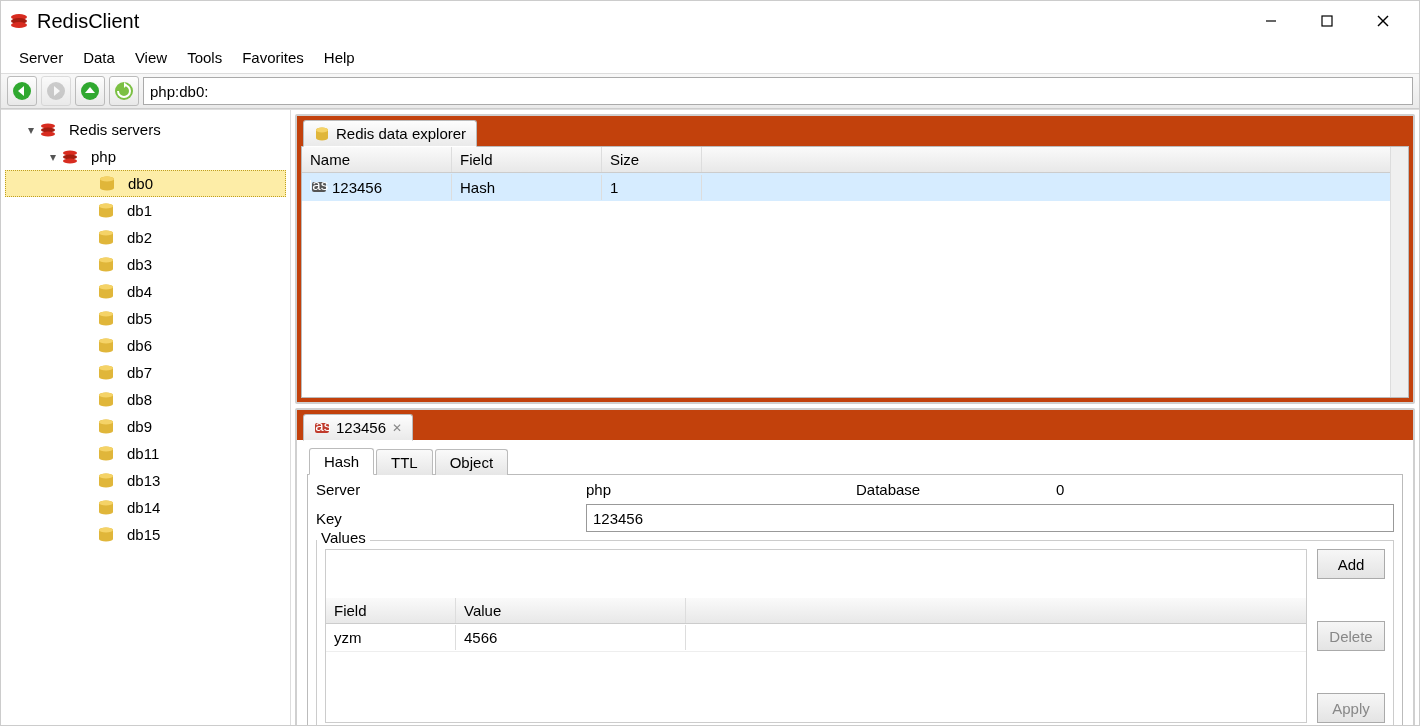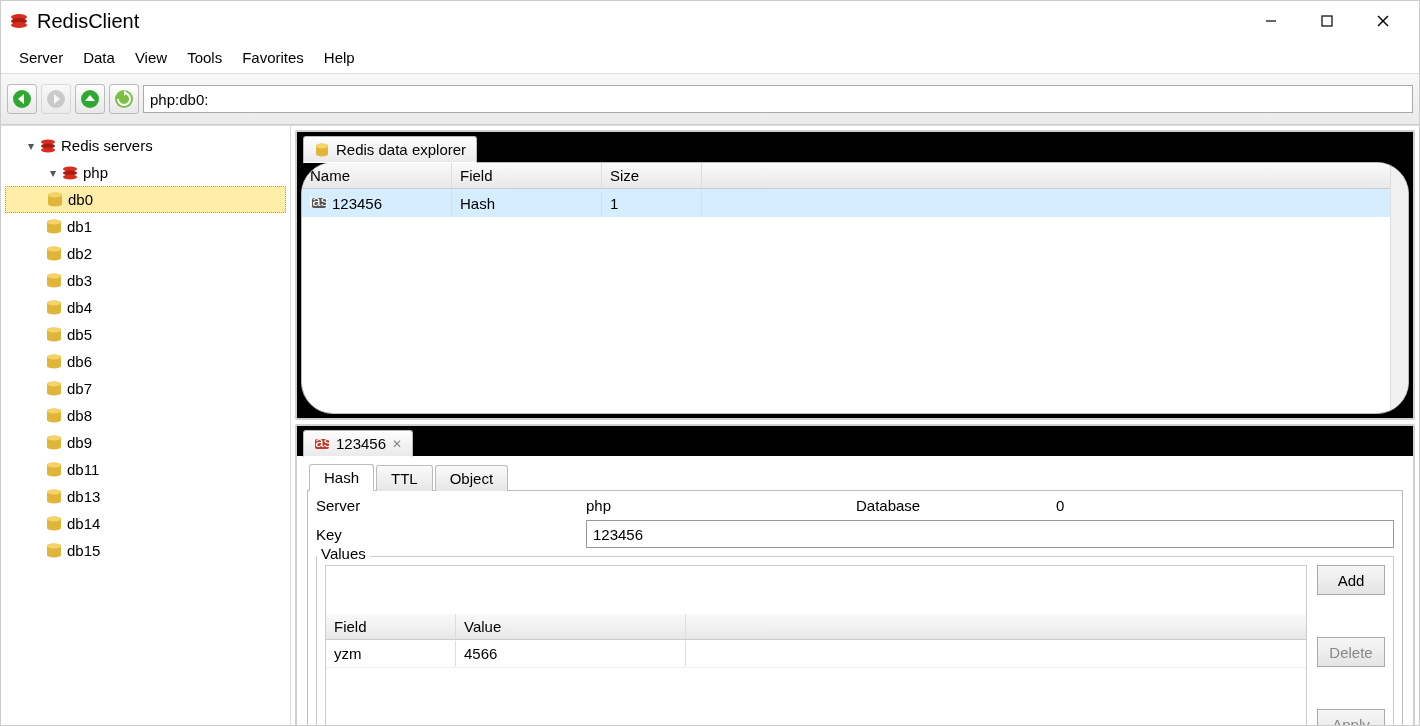--- a/index.html
+++ b/index.html
@@ -5,35 +5,35 @@
   * { box-sizing: border-box; font-family: "Segoe UI", Tahoma, sans-serif; font-size: 15px; }
   html, body { margin: 0; padding: 0; background: #fff; }
   .window { width: 1420px; height: 726px; border: 1px solid #ccc; display: flex; flex-direction: column; background: #fff; }
   .titlebar { height: 40px; display: flex; align-items: center; padding: 0 8px; }
   .titlebar .app-icon { margin-right: 8px; }
   .titlebar .title { font-size: 20px; color: #000; flex: 0 0 auto; }
   .titlebar .spacer { flex: 1; }
   .winbtn { width: 56px; height: 40px; display: flex; align-items: center; justify-content: center; }
   .menubar { height: 32px; display: flex; align-items: center; padding: 0 8px; gap: 0; }
   .menubar .menu { padding: 4px 10px; font-size: 15px; cursor: default; }
-  .toolbar { height: 52px; display: flex; align-items: center; padding: 2px 6px; gap: 4px; background: linear-gradient(#f8f8f8, #eaeaea); border-top: 1px solid #ddd; border-bottom: 1px solid #ccc; }
+  .toolbar { height: 36px; display: flex; align-items: center; padding: 2px 6px; gap: 4px; background: linear-gradient(#f8f8f8, #eaeaea); border-top: 1px solid #ddd; border-bottom: 1px solid #ccc; }
   .tbtn { width: 30px; height: 30px; border: 1px solid #bbb; border-radius: 3px; display: flex; align-items: center; justify-content: center; background: linear-gradient(#fefefe,#e8e8e8); }
   .tbtn.disabled { opacity: 0.45; }
   .addr { flex: 1; height: 28px; border: 1px solid #aaa; background: #fff; padding: 2px 6px; font-size: 15px; }
   .body { flex: 1; display: flex; border-top: 1px solid #ddd; overflow: hidden; }
   .sidebar { width: 290px; border-right: 1px solid #ddd; padding: 6px 4px; overflow-y: auto; }
   .tree-row { display: flex; align-items: center; height: 27px; padding-left: 4px; cursor: default; }
   .tree-row.selected { background: #fdeda7; border: 1px dotted #c0a020; }
   .tree-row .twist { width: 16px; text-align: center; color: #555; font-size: 12px; }
-  .tree-row .lbl { margin-left: 4px; }
+  .tree-row .lbl { margin-left: 12px; }
   .indent1 { padding-left: 18px; }
   .indent2 { padding-left: 40px; }
-  .indent3 { padding-left: 40px; }
+  .indent3 { padding-left: 92px; }
   .main { flex: 1; display: flex; flex-direction: column; padding: 4px; gap: 4px; }
-  .panel { border: 2px solid #d0d0d0; border-radius: 2px; background: #000000; display: flex; flex-direction: column; }
+  .panel { border: 2px solid #d0d0d0; border-radius: 2px; background: #c2410c; display: flex; flex-direction: column; }
   .panel.top { flex: 0 0 290px; }
   .panel.bottom { flex: 1; }
   .panel-tab-row { display: flex; height: 30px; align-items: flex-end; padding-left: 6px; position: relative; top: 1px; }
   .panel-tab { background: linear-gradient(#fdfdfd,#eaeaea); border: 1px solid #bbb; border-bottom: 1px solid #fff; padding: 4px 10px; display: flex; align-items: center; gap: 6px; border-top-left-radius: 3px; border-top-right-radius: 3px; }
   .panel-body { flex: 1; background: #fff; margin: 0 4px 4px 4px; border: 1px solid #bbb; display: flex; flex-direction: column; overflow: hidden; }
   .grid-head { display: flex; background: linear-gradient(#fafafa,#e8e8e8); border-bottom: 1px solid #ccc; }
   .grid-head .col, .grid-row .col { padding: 4px 8px; border-right: 1px solid #ddd; }
   .c-name { width: 150px; } .c-type { width: 150px; } .c-size { width: 100px; }
   .grid-row { display: flex; align-items: center; height: 28px; }
   .grid-row.selected { background: #d6ecff; }
@@ -309,21 +309,21 @@
             <span>
                 <svg width="16" height="16">
                   <ellipse cx="8" cy="4" rx="6" ry="2.5" fill="#e0b63a"></ellipse>
                   <path d="M2 4 v8 a6 2.5 0 0 0 12 0 v-8" fill="#e0b63a"></path>
                   <ellipse cx="8" cy="4" rx="6" ry="2.5" fill="#f5d367"></ellipse>
                 </svg>
               </span>
             <span>Redis data explorer</span>
           </div>
         </div>
-        <div class="panel-body" style="display:flex; flex-direction:row;border-radius:32px;">
+        <div class="panel-body" style="display:flex; flex-direction:row;">
           <div style="flex:1; display:flex; flex-direction:column;">
             <div class="grid-head">
               <div class="col c-name">Name</div>
               <div class="col c-type">Field</div>
               <div class="col c-size">Size</div>
               <div class="col" style="flex:1; border-right:none;"></div>
             </div>
             <div class="grid-row selected">
               <div class="col c-name">
                 <span>

